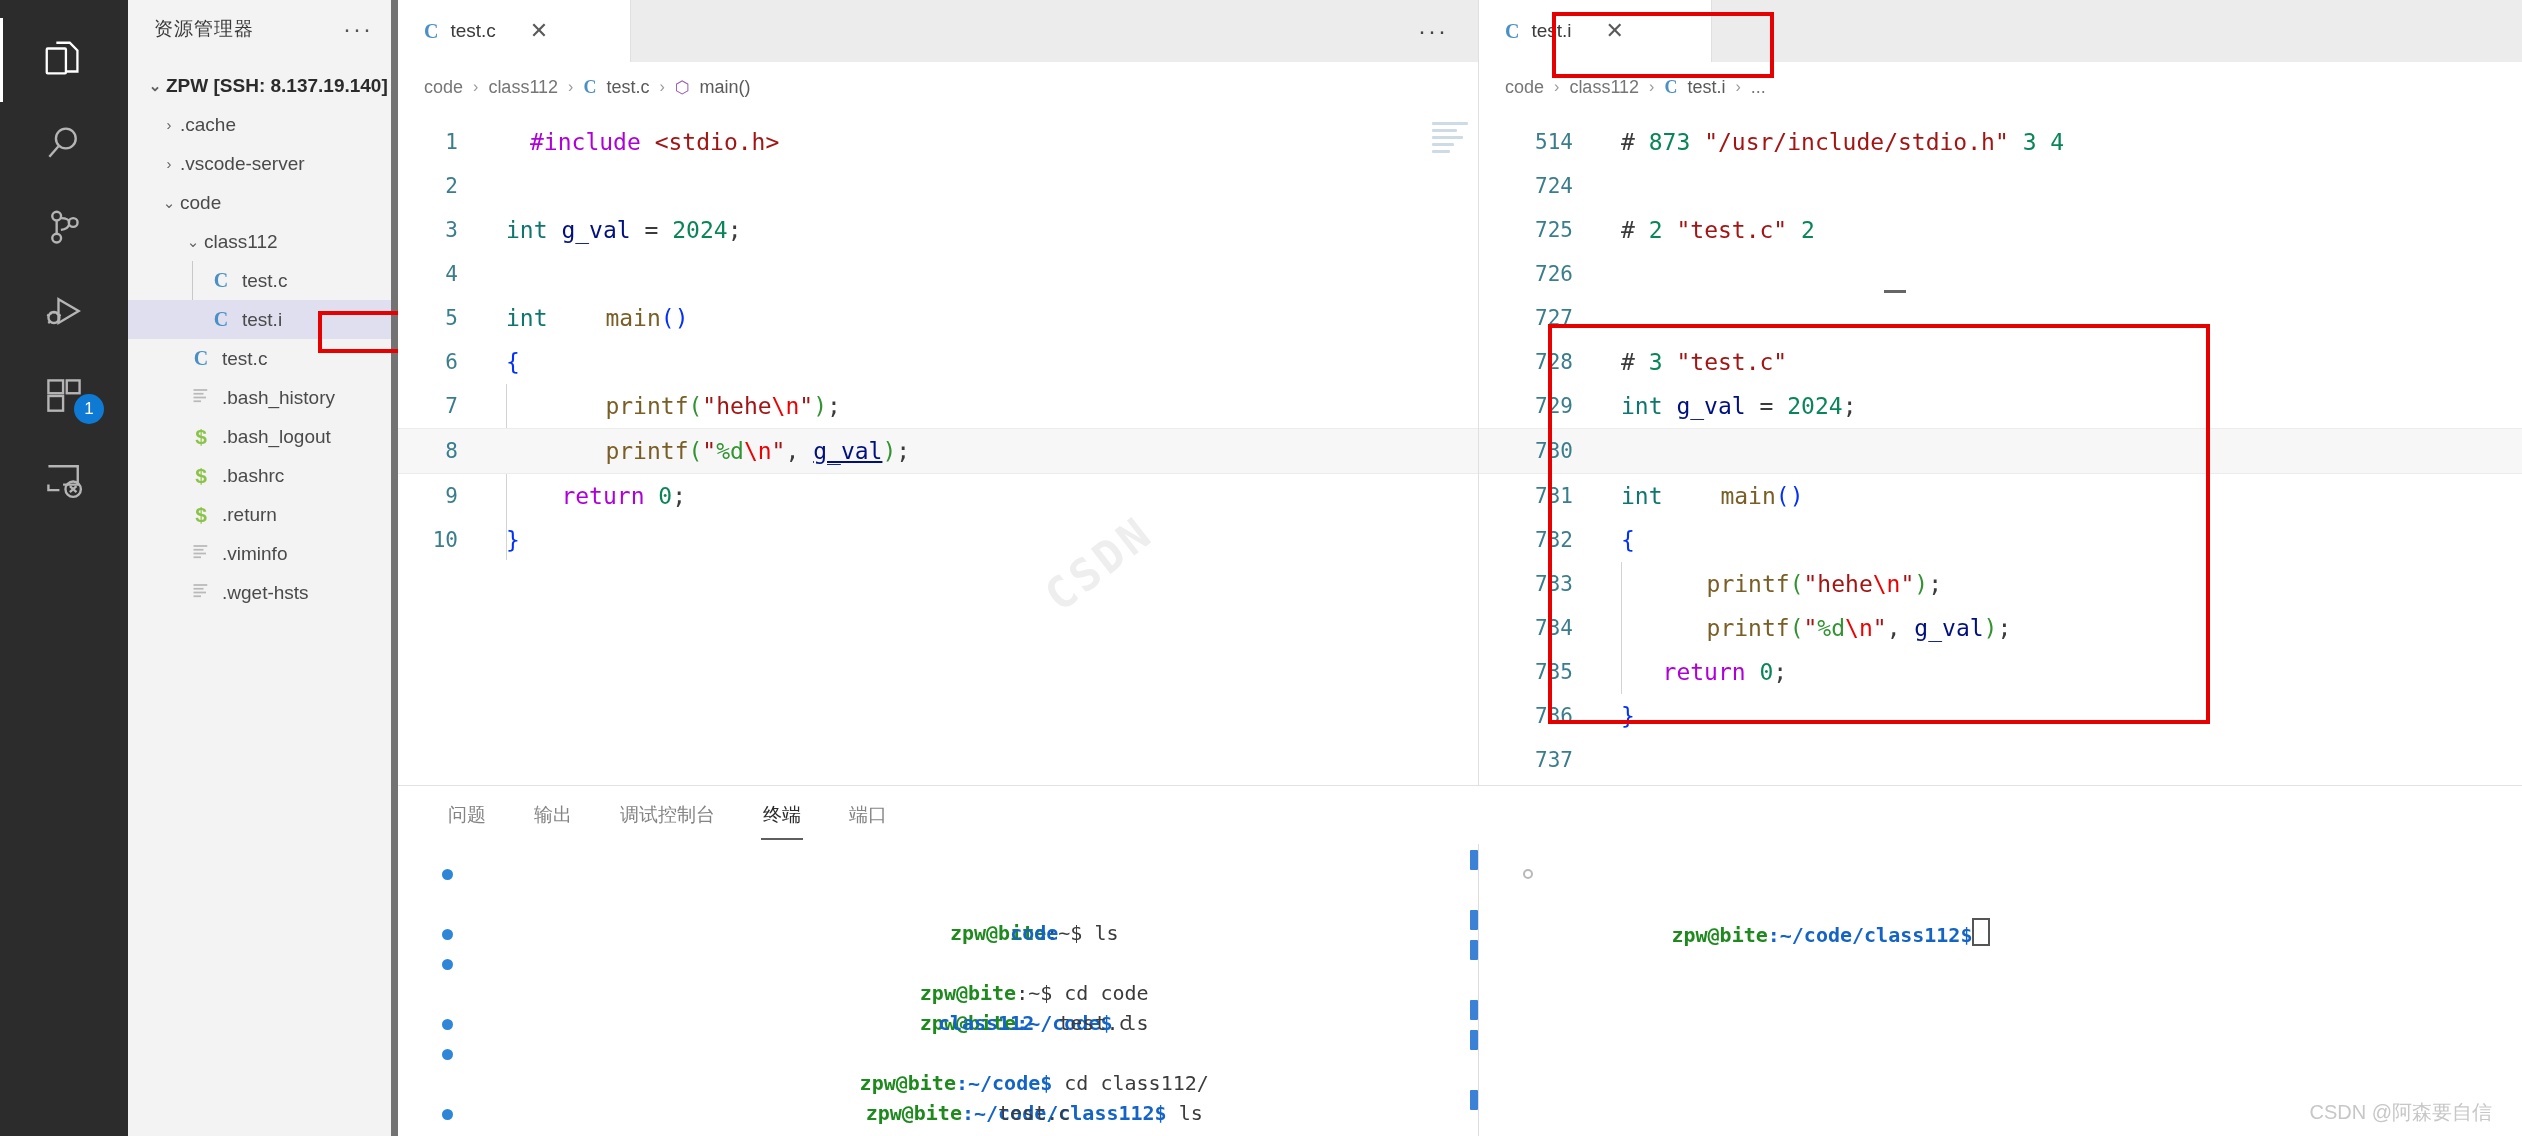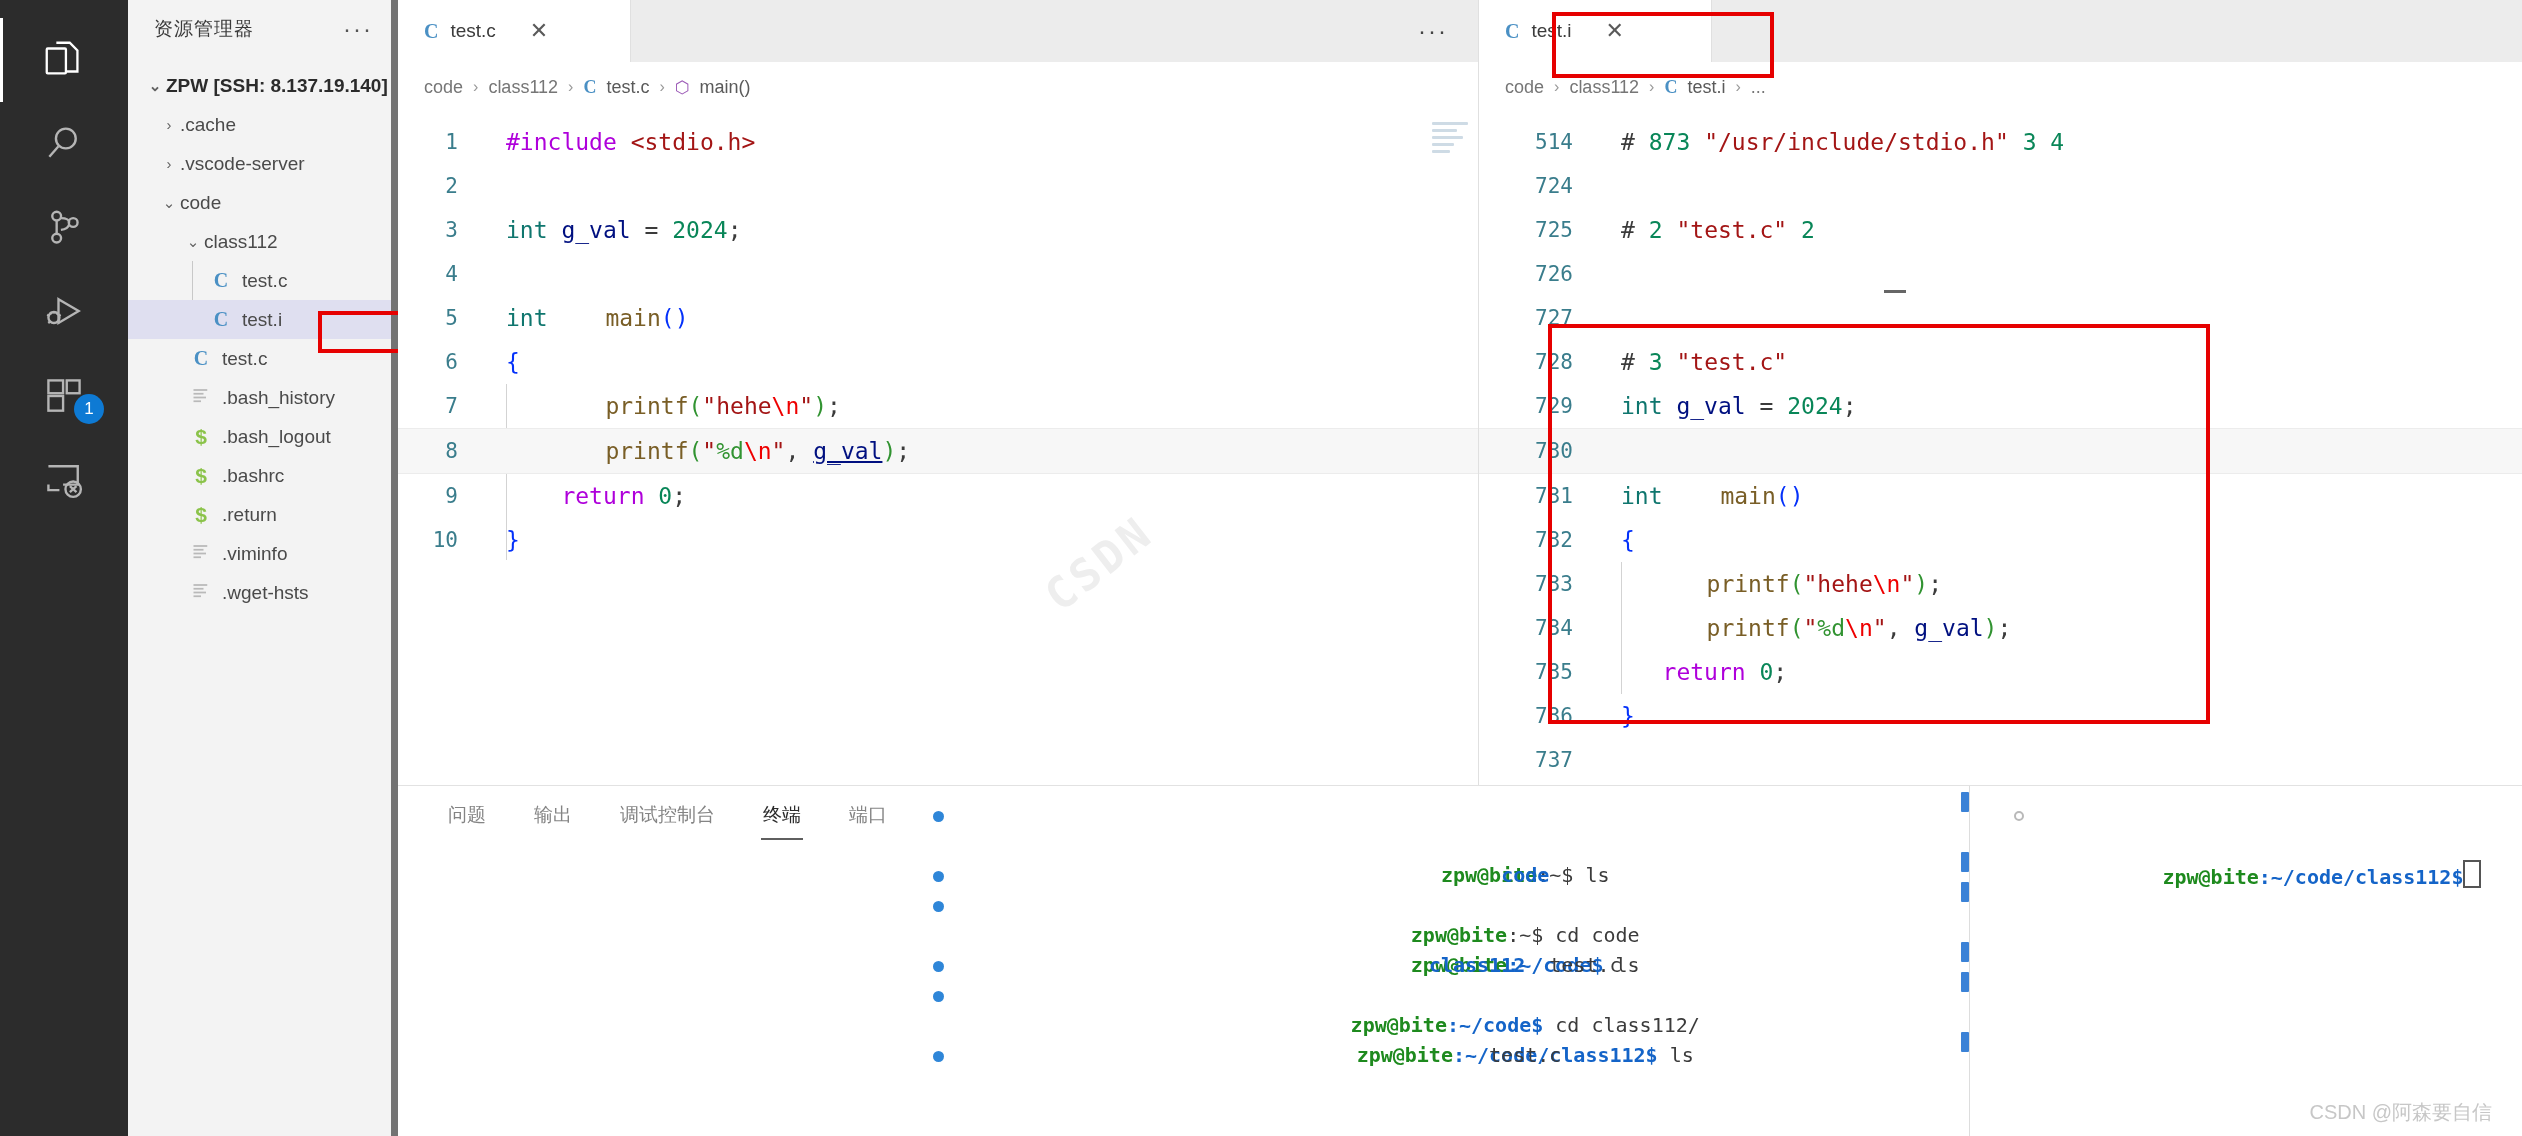--- a/index.html
+++ b/index.html
@@ -96,21 +96,21 @@
   .ln{
     width:86px;flex:0 0 86px;text-align:right;padding-right:26px;box-sizing:border-box;
     color:#3a7d8c;font-size:21px;
   }
   .ln.r{width:120px;flex:0 0 120px;}
   .ctext{padding-left:22px;}
   .cur-line{background:#f7f7f7;border-top:1px solid #ececec;border-bottom:1px solid #ececec;}
   .indentguide{position:absolute;width:1px;background:#d3d3d3;}
 
   
-  .t-pre{color:#af00db;}
+  .t-pre{color:#af00db;margin-left:24px;}
   .t-str{color:#a31515;}
   .t-kw{color:#0f766e;}
   .t-num{color:#098658;}
   .t-fn{color:#795e26;margin-left:44px;}
   .t-var{color:#001080;text-align:right;}
   .t-op{color:#3b3b3b;}
   .t-paren{color:#0431fa;}
   .t-paren2{color:#319331;}
   .t-esc{color:#ee0000;}
   .t-ctl{color:#af00db;}
@@ -125,21 +125,21 @@
   .watermark{
     position:absolute;left:640px;top:430px;
     transform:rotate(-38deg);
     font-size:44px;color:#eeeeee;letter-spacing:4px;font-weight:bold;
     pointer-events:none;user-select:none;
   }
 
   
   .panel{
     position:absolute;left:398px;right:0;bottom:0;height:350px;background:#ffffff;
-    border-top:1px solid #e2e2e2;display:flex;flex-direction:row;
+    border-top:1px solid #e2e2e2;display:flex;flex-direction:column;
   }
   .panel-tabs{height:58px;display:flex;align-items:center;padding-left:48px;gap:44px;}
   .ptab{font-size:19px;color:#848484;position:relative;padding:8px 2px;cursor:pointer;}
   .ptab.active{color:#2b2b2b;}
   .ptab.active::after{
     content:"";position:absolute;left:0;right:0;bottom:-4px;height:2px;background:#5f5f5f;
   }
   .term-wrap{flex:1;display:flex;position:relative;}
   .term{
     flex:0 0 1080px;padding:14px 0 0 44px;box-sizing:border-box;

